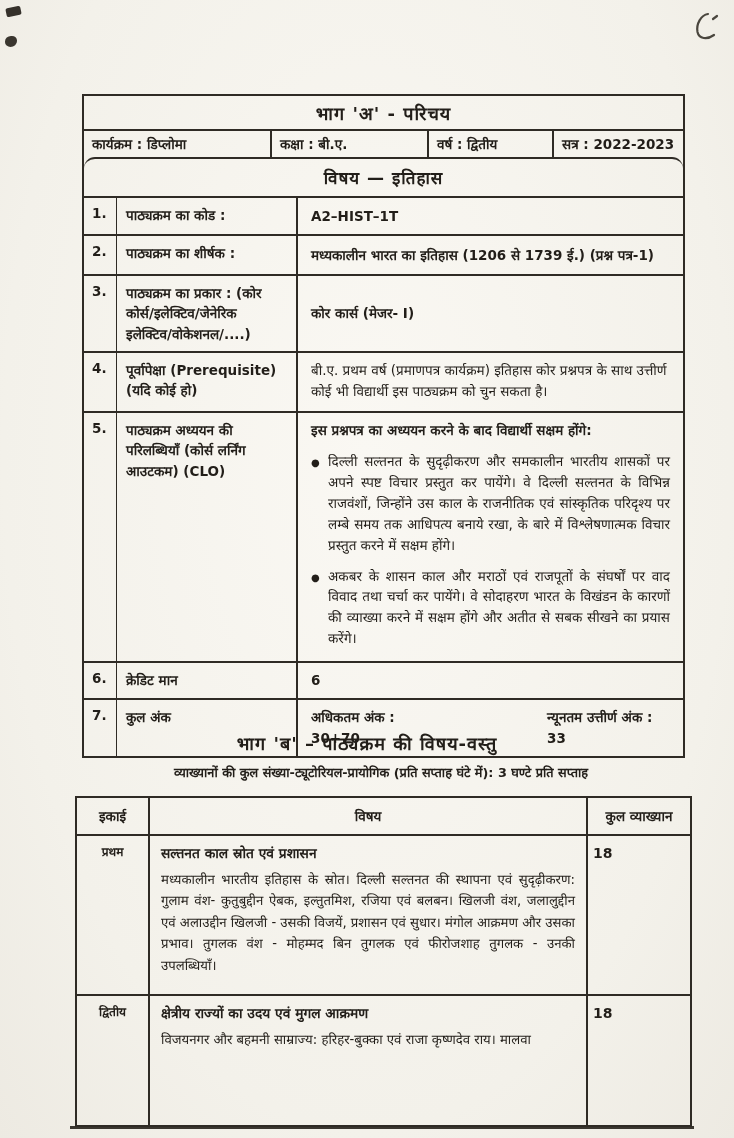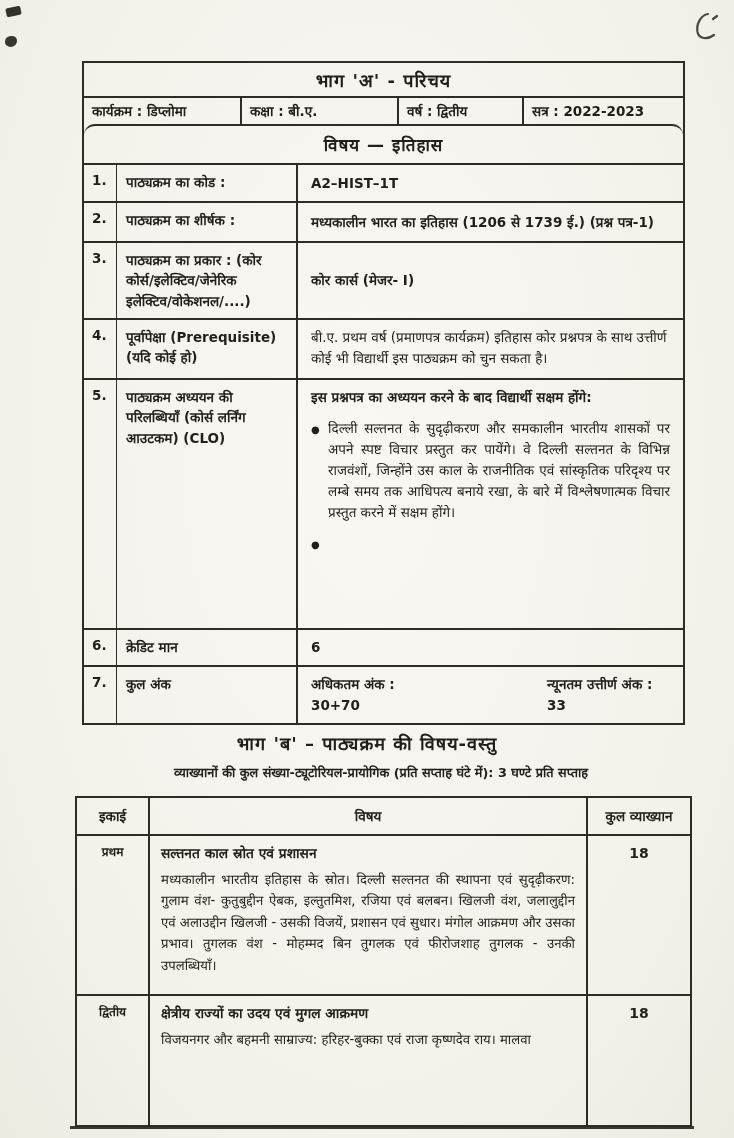--- a/index.html
+++ b/index.html
@@ -14,31 +14,31 @@
     color: #221e19;
   }
   
   .smudge-a { position:absolute; left:6px; top:7px; width:15px; height:9px; background:#35312b; border-radius:2px; transform:rotate(-12deg); }
   .smudge-b { position:absolute; left:5px; top:36px; width:12px; height:11px; background:#3a362f; border-radius:55% 45% 60% 50%; }
   .hand-mark { position:absolute; left:686px; top:10px; }
   .scan-bottom-edge { position:absolute; left:70px; top:1126px; width:624px; height:3px; background:#3a362f; }
 
   
   .tableA {
-    position:absolute; left:82px; top:61px; width:603px;
+    position:absolute; left:82px; top:94px; width:603px;
     border:2px solid #2f2b25;
   }
   .rowA { display:flex; border-top:2px solid #2f2b25; }
   .rowA:first-child { border-top:none; }
 
   .titleA { justify-content:center; align-items:center; min-height:33px; font-size:18px; font-weight:bold; letter-spacing:1px; }
   .subjectA { justify-content:center; align-items:center; min-height:39px; font-size:17px; font-weight:bold; letter-spacing:1px;border-radius:11px; }
 
   .pcell { padding:4px 8px; font-size:13.5px; font-weight:bold; border-right:2px solid #2f2b25; display:flex; align-items:center; }
-  .pc1 { width:158px; }
+  .pc1 { width:188px; }
   .pc2 { width:157px; }
   .pc3 { width:125px; }
   .pc4 { flex:1; border-right:none; }
 
   .numCell  { width:33px; padding:7px 3px 7px 8px; font-size:13.5px; font-weight:bold; border-right:1.5px solid #2f2b25; }
   .labelCell{ width:181px; padding:7px 9px; font-size:13.5px; font-weight:bold; border-right:2px solid #2f2b25; line-height:1.5; }
   .valueCell{ flex:1; padding:7px 13px; font-size:13.5px; line-height:1.55; }
   .valueCell.vcenter { display:flex; align-items:center; }
   .valueCell.vbold { font-weight:bold; }
 
@@ -66,21 +66,21 @@
     position:absolute; left:75px; top:796px; width:617px; height:331px;
     border:2px solid #2f2b25;
     display:flex; flex-direction:column; overflow:hidden;
   }
   .rowB { display:flex; border-top:2px solid #2f2b25; }
   .rowB:first-child { border-top:none; }
   .headB { min-height:29px; }
   .headB > div { display:flex; align-items:center; justify-content:center; font-size:13.5px; font-weight:bold; }
   .unitCol { width:73px; border-right:2px solid #2f2b25; padding:7px 5px; font-size:12px; font-weight:bold; text-align:center; }
   .topicCol{ flex:1; border-right:2px solid #2f2b25; padding:7px 11px; font-size:13.2px; }
-  .lecCol  { width:102px; padding:9px 5px; font-size:14px; font-weight:bold; text-align:center; }
+  .lecCol  { width:102px; padding:9px 5px; font-size:14px; font-weight:bold; text-align:left; }
   .rowB1 { min-height:160px; }
   .rowB2 { flex:1; }
   .topic-title { font-weight:bold; margin-bottom:7px; font-size:13.8px; }
   .topic-body  { line-height:1.62; text-align:justify; }
 </style>
 </head>
 <body>
 
 <div class="page">
 
@@ -136,20 +136,21 @@
       <div class="numCell">5.</div>
       <div class="labelCell">पाठ्यक्रम अध्ययन की परिलब्धियाँ (कोर्स लर्निंग आउटकम) (CLO)</div>
       <div class="valueCell">
         <div class="clo-intro">इस प्रश्नपत्र का अध्ययन करने के बाद विद्यार्थी सक्षम होंगे:</div>
         <div class="bullet-item">
           <span class="bullet-marker">●</span>
           <span>दिल्ली सल्तनत के सुदृढ़ीकरण और समकालीन भारतीय शासकों पर अपने स्पष्ट विचार प्रस्तुत कर पायेंगे। वे दिल्ली सल्तनत के विभिन्न राजवंशों, जिन्होंने उस काल के राजनीतिक एवं सांस्कृतिक परिदृश्य पर लम्बे समय तक आधिपत्य बनाये रखा, के बारे में विश्लेषणात्मक विचार प्रस्तुत करने में सक्षम होंगे।</span>
         </div>
         <div class="bullet-item">
           <span class="bullet-marker">●</span>
+          <span>अकबर के शासन काल और मराठों एवं राजपूतों के संघर्षों पर वाद विवाद तथा चर्चा कर पायेंगे। वे सोदाहरण भारत के विखंडन के कारणों की व्याख्या करने में सक्षम होंगे और अतीत से सबक सीखने का प्रयास करेंगे।</span>
         </div>
       </div>
     </div>
 
     <div class="rowA rh6">
       <div class="numCell">6.</div>
       <div class="labelCell">क्रेडिट मान</div>
       <div class="valueCell vcenter vbold">6</div>
     </div>
 

